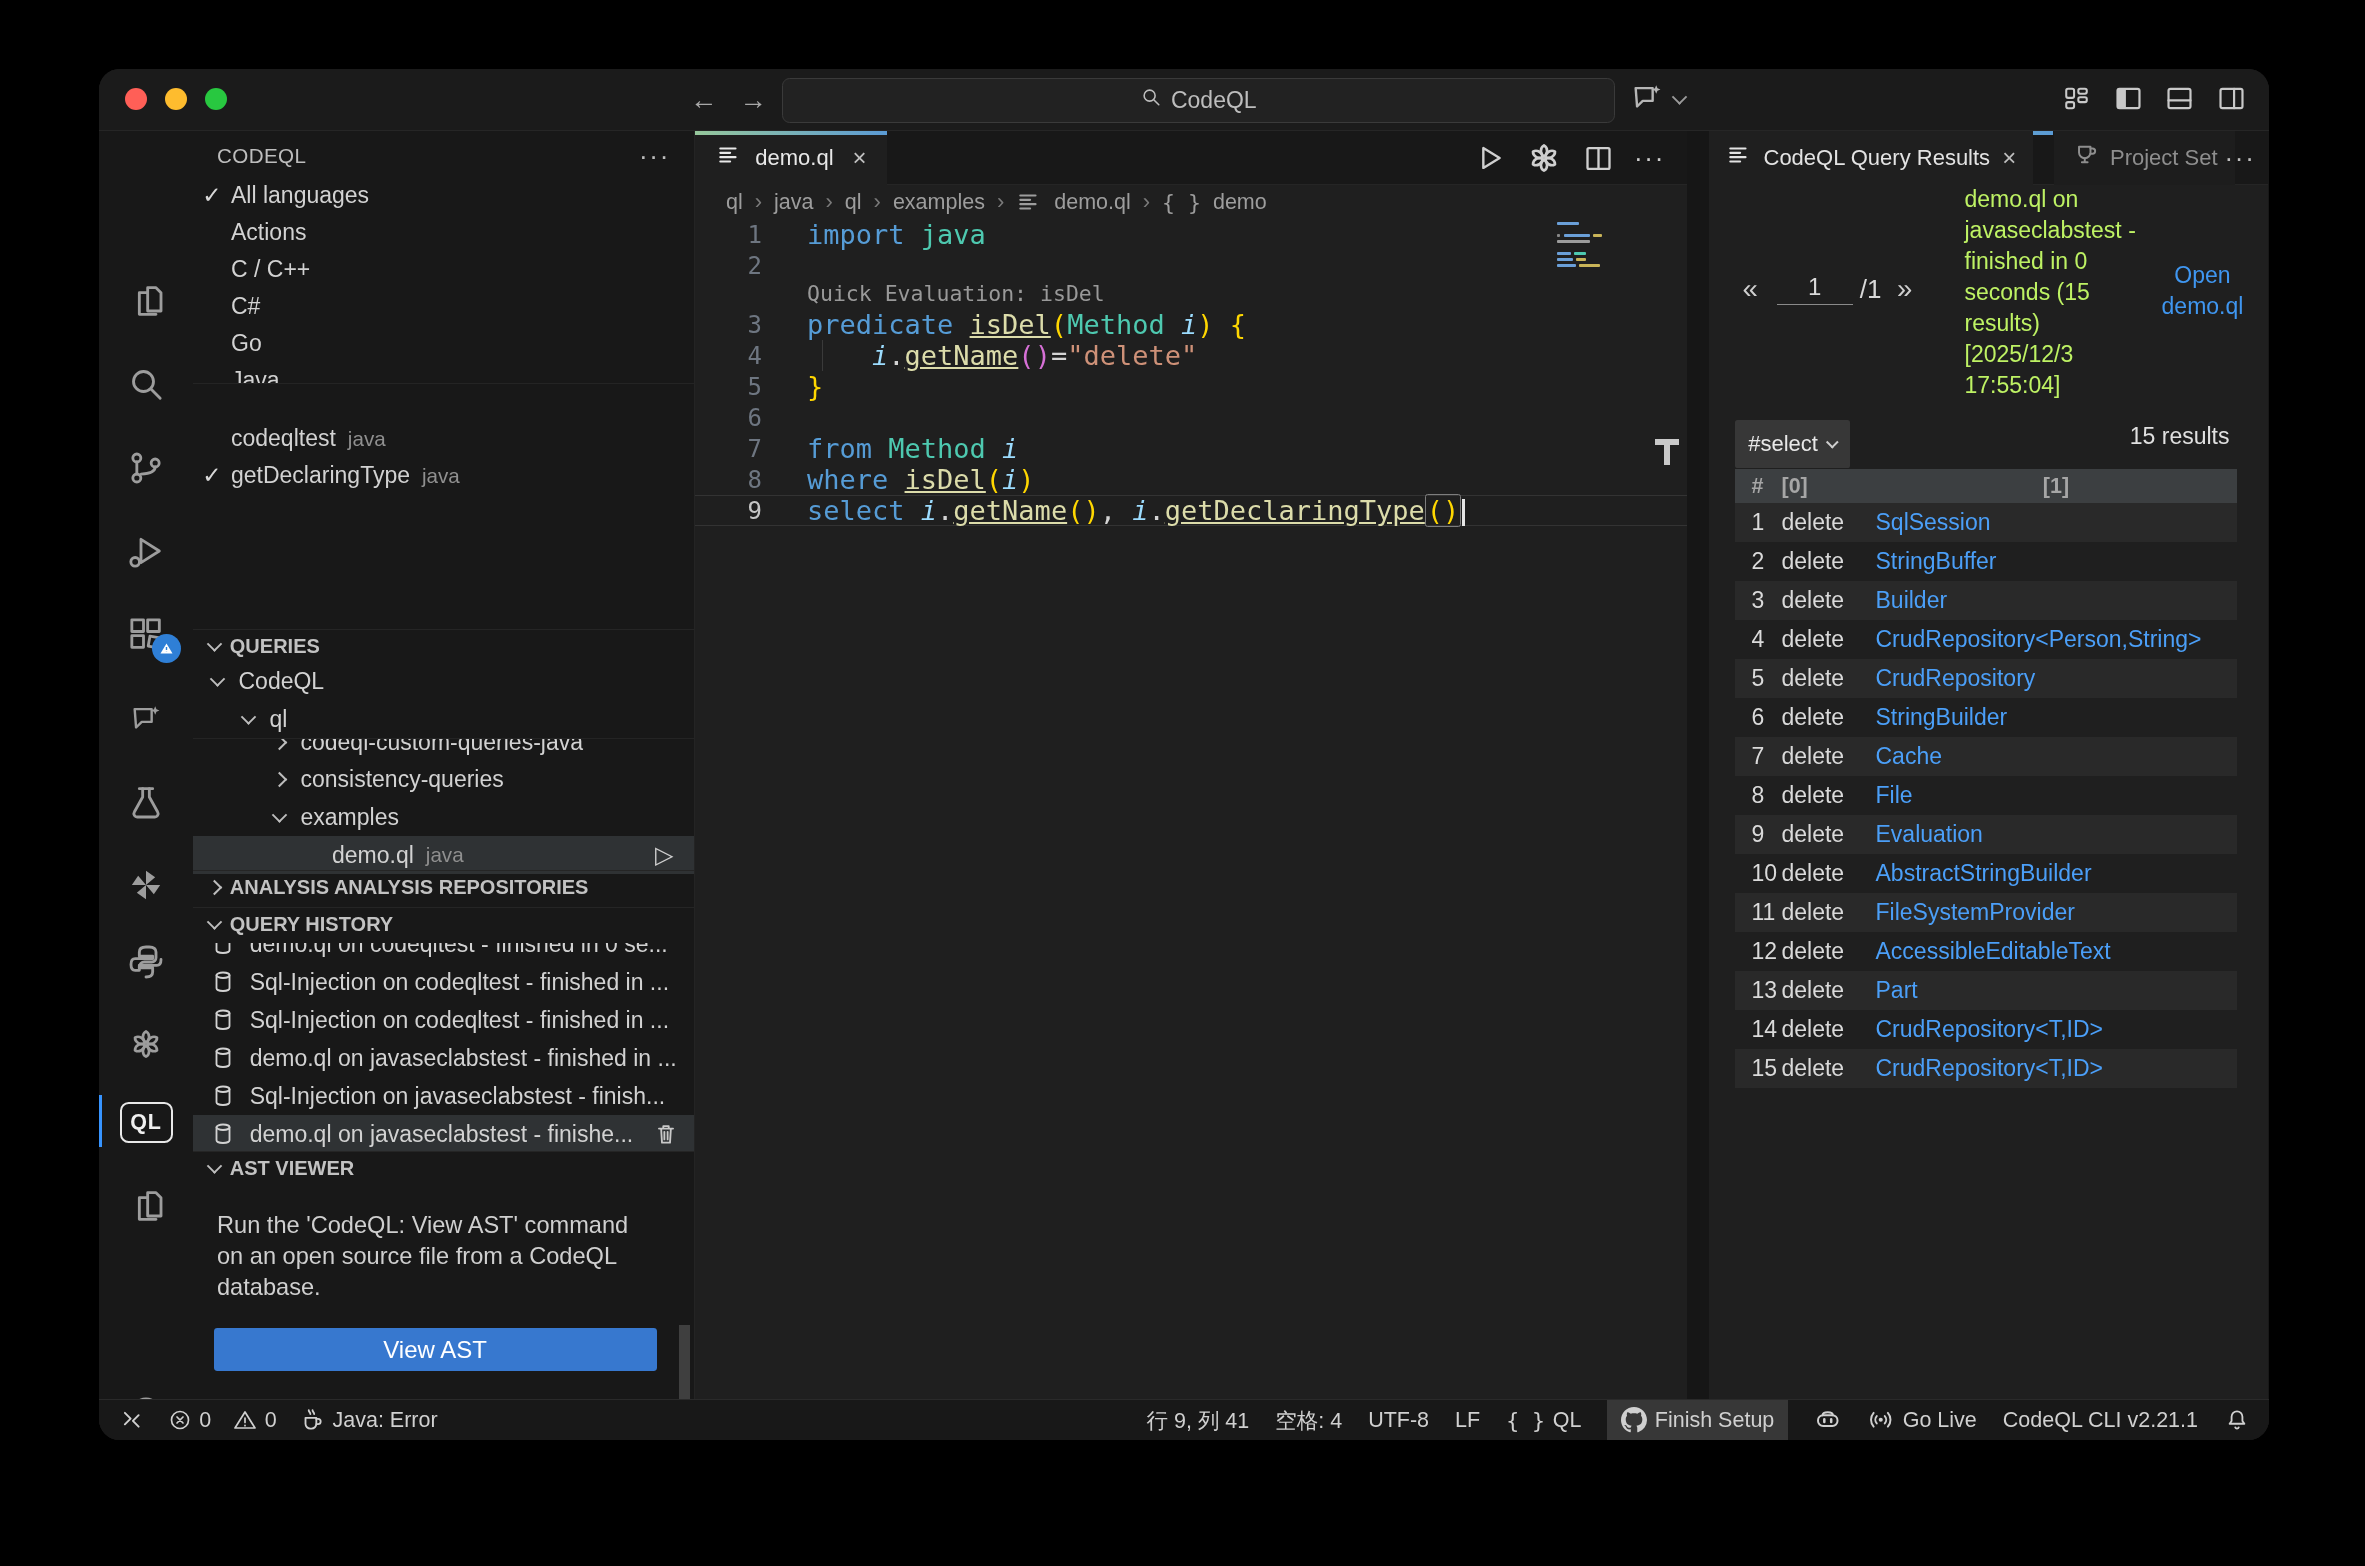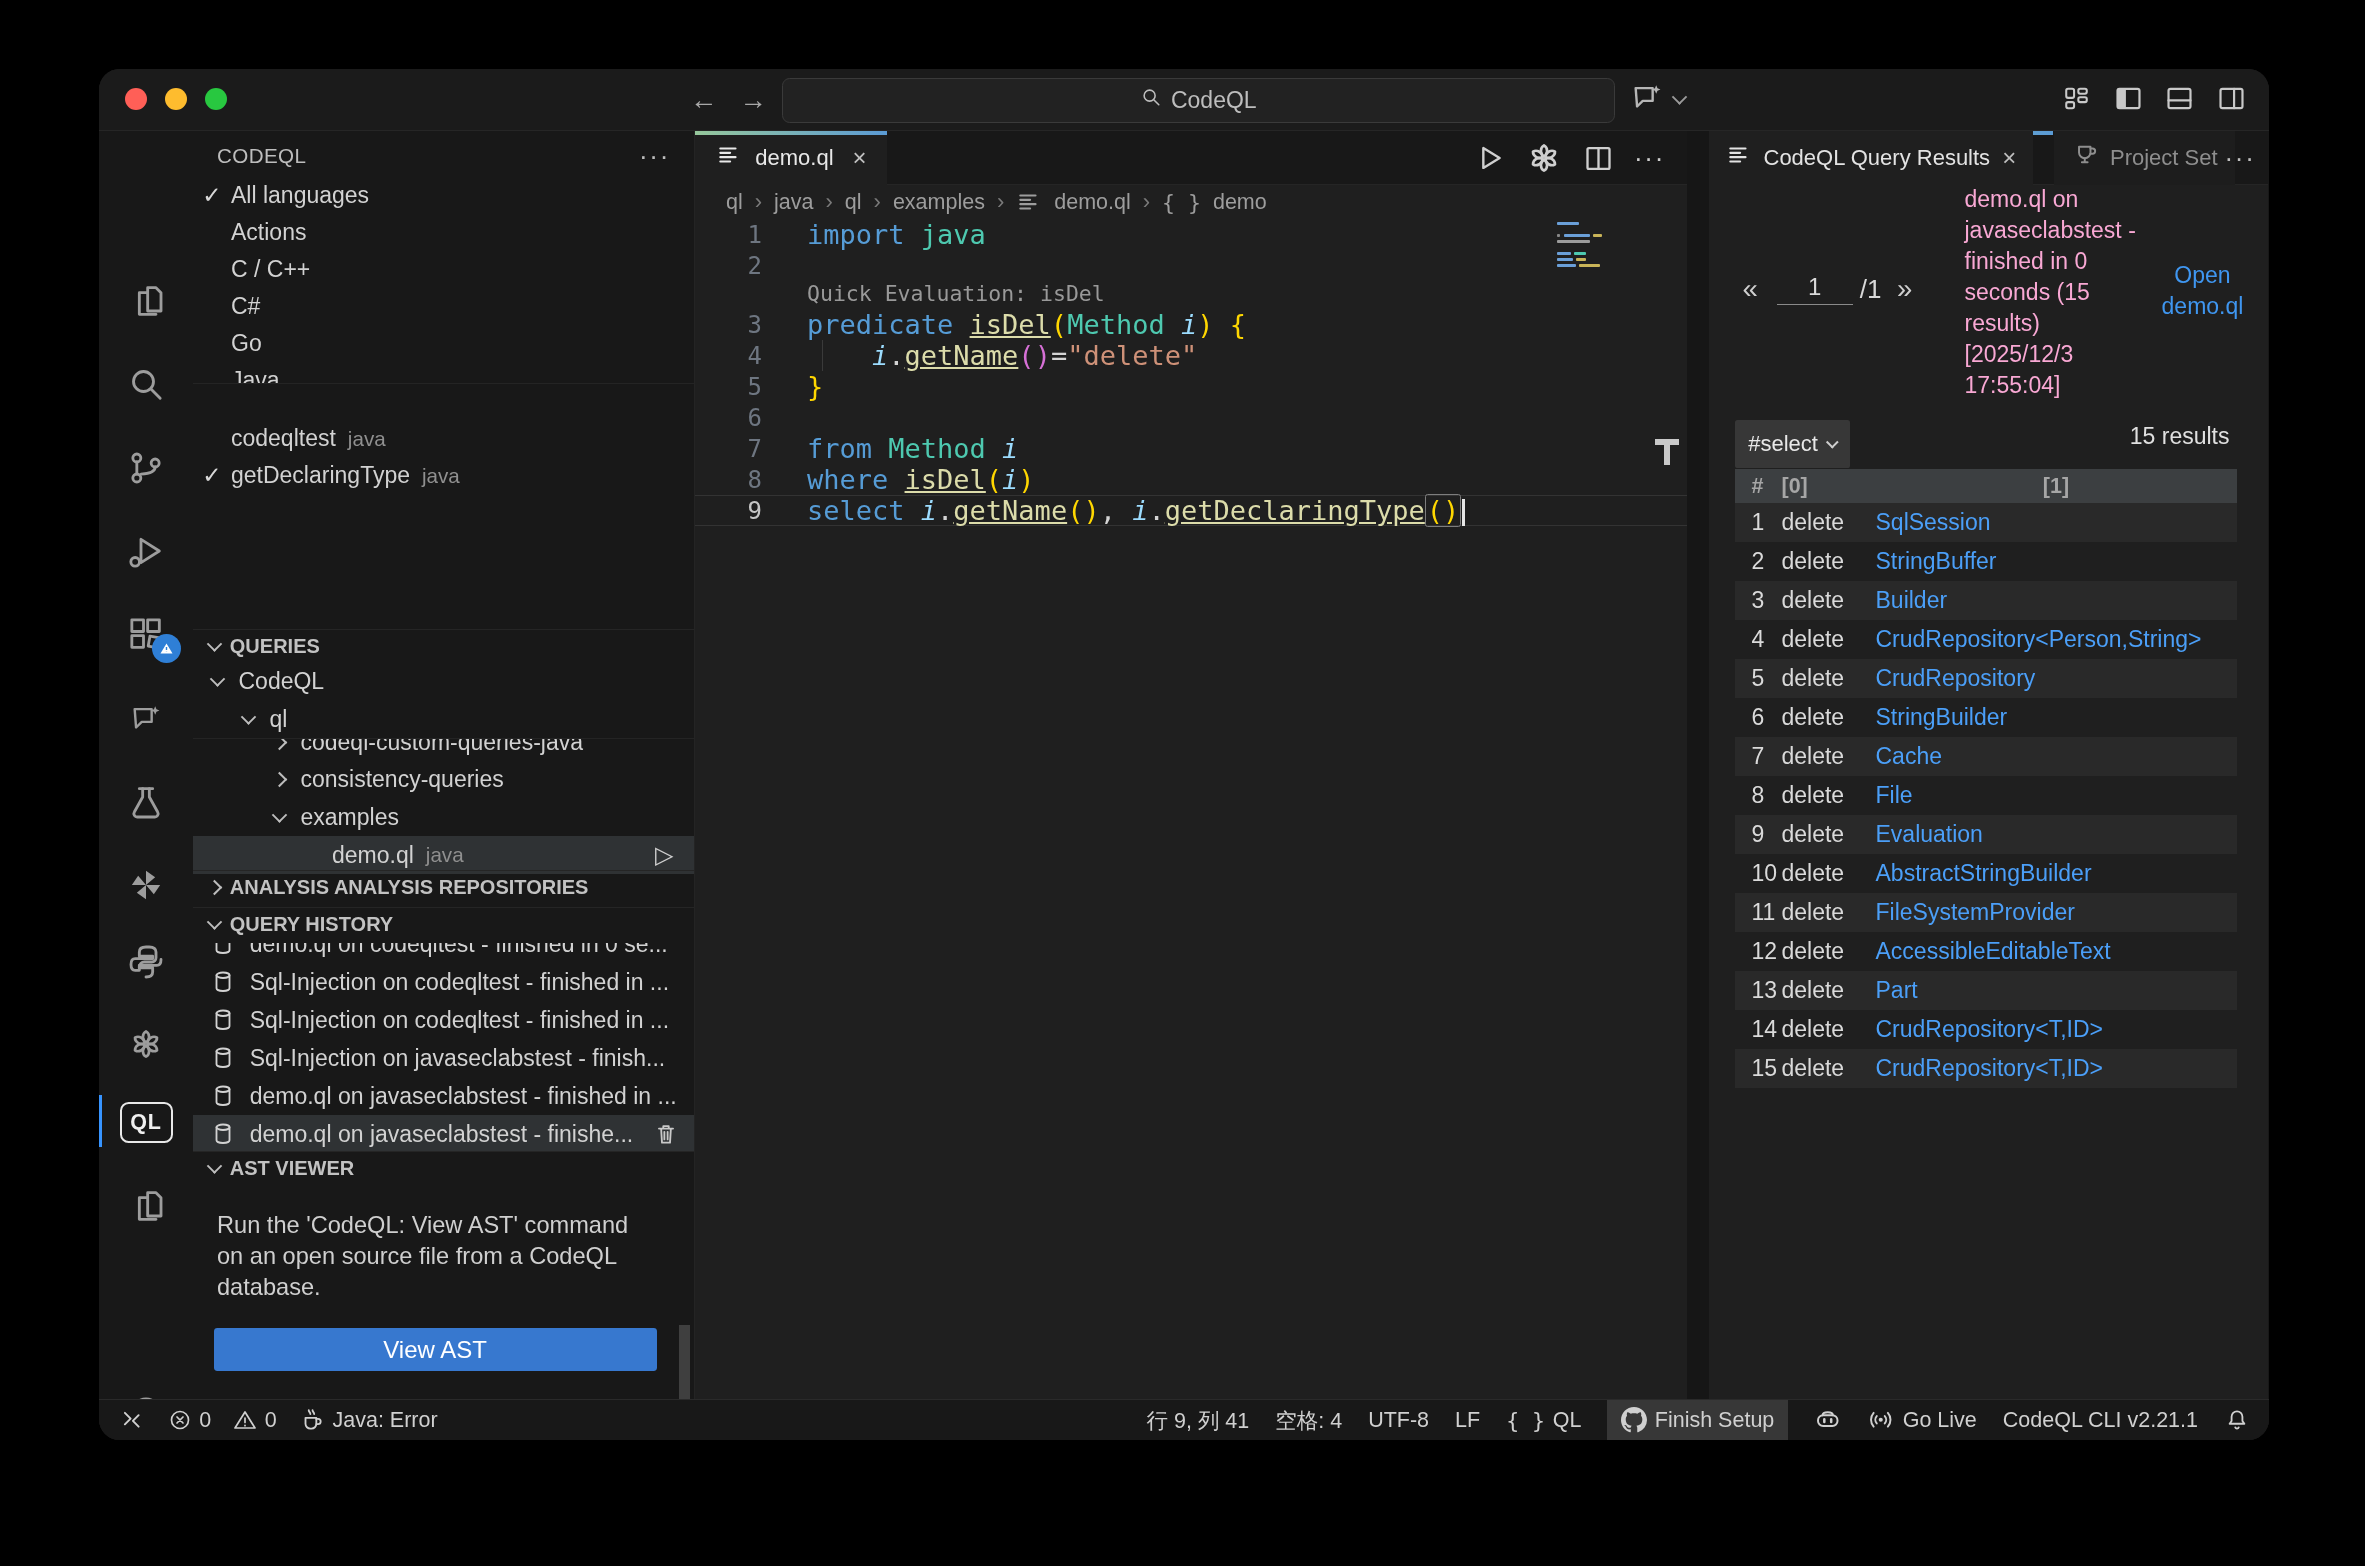--- a/index.html
+++ b/index.html
@@ -76,21 +76,21 @@
   .panel{position:relative;width:559px;flex:none;background:#1f1f1f;}
   .ptabs{position:relative;height:54px;background:#181818;border-bottom:0.9px solid #252525;}
   .ptab{position:absolute;top:0;height:54px;display:flex;align-items:center;gap:12px;padding:0 17px;font-size:22px;}
   .ptab.active{background:#1f1f1f;color:#e3e3e3;}
   .ptab.inactive{background:#1d1d1d;color:#8e8e8e;}
   .pgrad{position:absolute;left:0;top:0;width:344px;height:4.3px;background:linear-gradient(90deg,#96c79b,#5b9bd5);}
   .ptab-more{position:absolute;right:12px;top:0;height:54px;display:flex;align-items:center;color:#bfbfbf;font-size:26px;letter-spacing:1.7px;}
   .pag{position:absolute;left:0;top:142px;width:258px;display:flex;align-items:center;color:#d9d9d9;font-size:26px;}
   .pag .arrow{font-size:27.5px;color:#cfcfcf;}
   .pag .pgbox{width:76px;margin:0 6.9px 0 19px;border-bottom:1.7px solid #8a8a8a;text-align:center;font-size:24px;padding-bottom:3.4px;}
-  .summary{position:absolute;left:256px;top:53px;width:176px;color:#f9a8d4;font-size:23px;line-height:31px;}
+  .summary{position:absolute;left:256px;top:53px;width:176px;color:#bef264;font-size:23px;line-height:31px;}
   .openlink{position:absolute;left:434px;top:129px;width:120px;text-align:center;color:#3f96f0;font-size:23px;line-height:31px;}
   .selbtn{position:absolute;left:26px;top:289px;height:48px;padding:0 13.7px;background:#373737;border-radius:2.6px;display:flex;align-items:center;gap:10.3px;color:#e8e8e8;font-size:22px;}
   .rescount{position:absolute;right:38px;top:292px;color:#e0e0e0;font-size:23px;}
   .rtable{position:absolute;left:26px;top:338px;width:502px;font-size:23px;}
   .rthead{display:flex;height:34px;align-items:center;background:#3c3f41;color:#a6a6a6;font-weight:700;font-size:21.5px;}
   .rtrow{display:flex;height:39px;align-items:center;color:#dadada;}
   .rtrow.odd{background:#292929;}
   .c1{width:47px;padding-left:17px;flex:none;}
   .c2{width:94px;flex:none;}
   .c3{flex:1;color:#4b9ff8;}
@@ -416,30 +416,30 @@
             </span>
             <span style="white-space: nowrap; overflow: hidden;">Sql-Injection on codeqltest - finished in ...</span>
           </div>
           <div class="row trow">
             <span class="histicon">
               <svg width="26" height="27.5" viewBox="0 0 24 24" fill="none" stroke="currentColor" stroke-width="1.7" stroke-linecap="round" stroke-linejoin="round">
                 <ellipse cx="12" cy="6" rx="6" ry="2.5"></ellipse>
                 <path d="M6 6v12c0 1.4 2.7 2.5 6 2.5s6-1.1 6-2.5V6"></path>
               </svg>
             </span>
-            <span style="white-space: nowrap; overflow: hidden;">Sql-Injection on javaseclabstest - finish...</span>
+            <span style="white-space: nowrap; overflow: hidden;">demo.ql on javaseclabstest - finished in ...</span>
           </div>
           <div class="row trow">
             <span class="histicon">
               <svg width="26" height="27.5" viewBox="0 0 24 24" fill="none" stroke="currentColor" stroke-width="1.7" stroke-linecap="round" stroke-linejoin="round">
                 <ellipse cx="12" cy="6" rx="6" ry="2.5"></ellipse>
                 <path d="M6 6v12c0 1.4 2.7 2.5 6 2.5s6-1.1 6-2.5V6"></path>
               </svg>
             </span>
-            <span style="white-space: nowrap; overflow: hidden;">demo.ql on javaseclabstest - finished in ...</span>
+            <span style="white-space: nowrap; overflow: hidden;">Sql-Injection on javaseclabstest - finish...</span>
           </div>
           <div class="row trow selrow">
             <span class="histicon">
               <svg width="26" height="27.5" viewBox="0 0 24 24" fill="none" stroke="currentColor" stroke-width="1.7" stroke-linecap="round" stroke-linejoin="round">
                 <ellipse cx="12" cy="6" rx="6" ry="2.5"></ellipse>
                 <path d="M6 6v12c0 1.4 2.7 2.5 6 2.5s6-1.1 6-2.5V6"></path>
               </svg>
             </span>
             <span style="white-space: nowrap; overflow: hidden;">demo.ql on javaseclabstest - finishe...</span>
             <span class="trash" style="color: rgb(201, 201, 201);">

